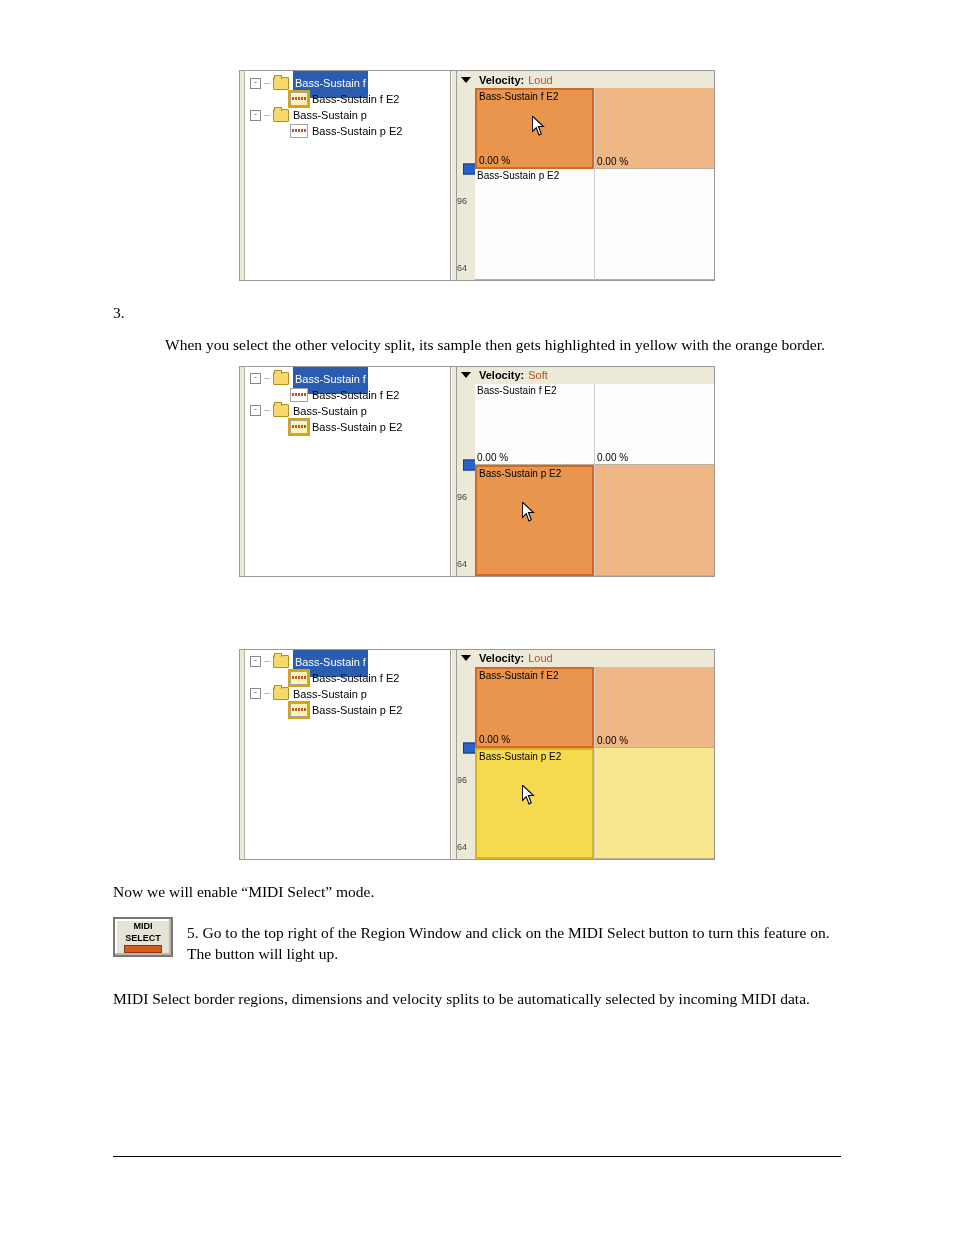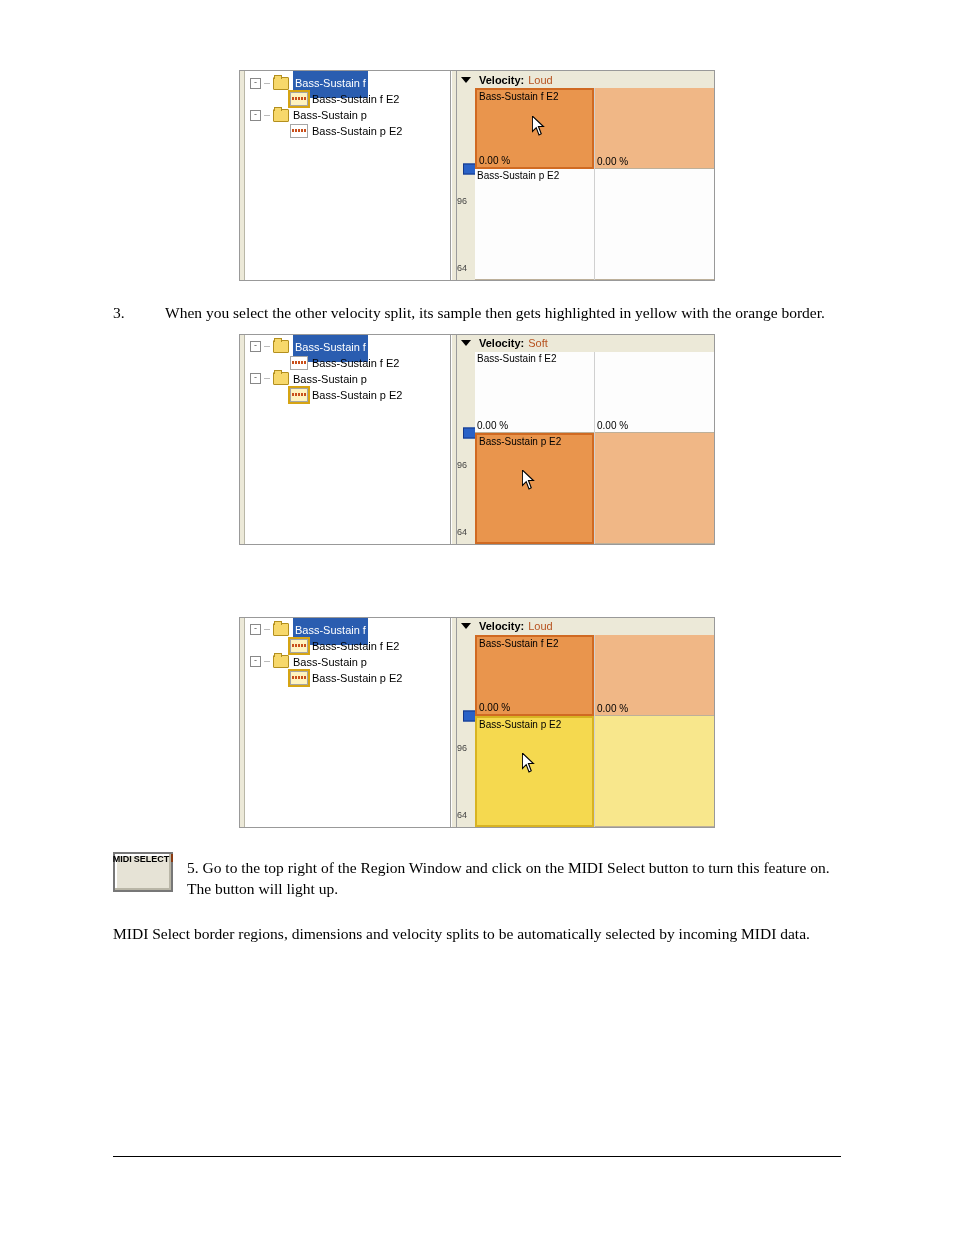--- a/index.html
+++ b/index.html
@@ -17,21 +17,21 @@
     box-sizing: border-box;
     padding: 60px 113px 50px 113px;
   }
   .step {
     display: flex;
     gap: 18px;
     margin: 14px 0 10px 0;
     line-height: 1.35;
   }
   .step-num { flex: 0 0 34px; }
-  .step-text { flex: 1; }
+  .step-text { flex: 1; margin-top: 32px; }
   .shot-wrap {
     display: flex;
     justify-content: center;
     margin: 10px 0 22px 0;
   }
   
   .shot {
     width: 474px;
     height: 209px;
     border: 1px solid #999;
@@ -202,22 +202,22 @@
   .ind { display: inline-block; }
   
   .para { margin: 12px 0; line-height: 1.35; }
   .midi-btn {
     float: left;
     width: 56px; height: 36px;
     margin: 2px 14px 6px 0;
     border: 2px solid #777;
     background: #e6e3d6;
     box-shadow: inset -2px -2px 0 #b9b6a7, inset 2px 2px 0 #fff;
-    display: flex; flex-direction: row;
-    justify-content: center;
+    display: flex; flex-direction: column;
+    align-items: center; justify-content: center;
     font-family: Arial, sans-serif;
     font-size: 9px; font-weight: bold;
     gap: 2px;
   }
   .midi-light {
     width: 36px; height: 6px;
     background: #d85a1c;
     border: 1px solid #8a3a12;
   }
   
@@ -435,20 +435,21 @@
             <div class="cell c-orange-lt" style="top:0;height:42%">
               <span class="pct">0.00 %</span>
             </div>
             <div class="cell" style="top:42%;bottom:0;background:#f8e78c"></div>
           </div>
         </div>
       </div>
     </div>
   </div>
 
+  <p class="para">Now we will enable “MIDI Select” mode.</p>
 
   <div style="overflow:auto">
     <div class="midi-btn">
       <span>MIDI</span>
       <span>SELECT</span>
       <span class="midi-light"></span>
     </div>
     <p class="para" style="margin-top:8px">5. Go to the top right of the Region Window and click on the MIDI Select button to turn this feature on.  The button will light up.</p>
   </div>
 

